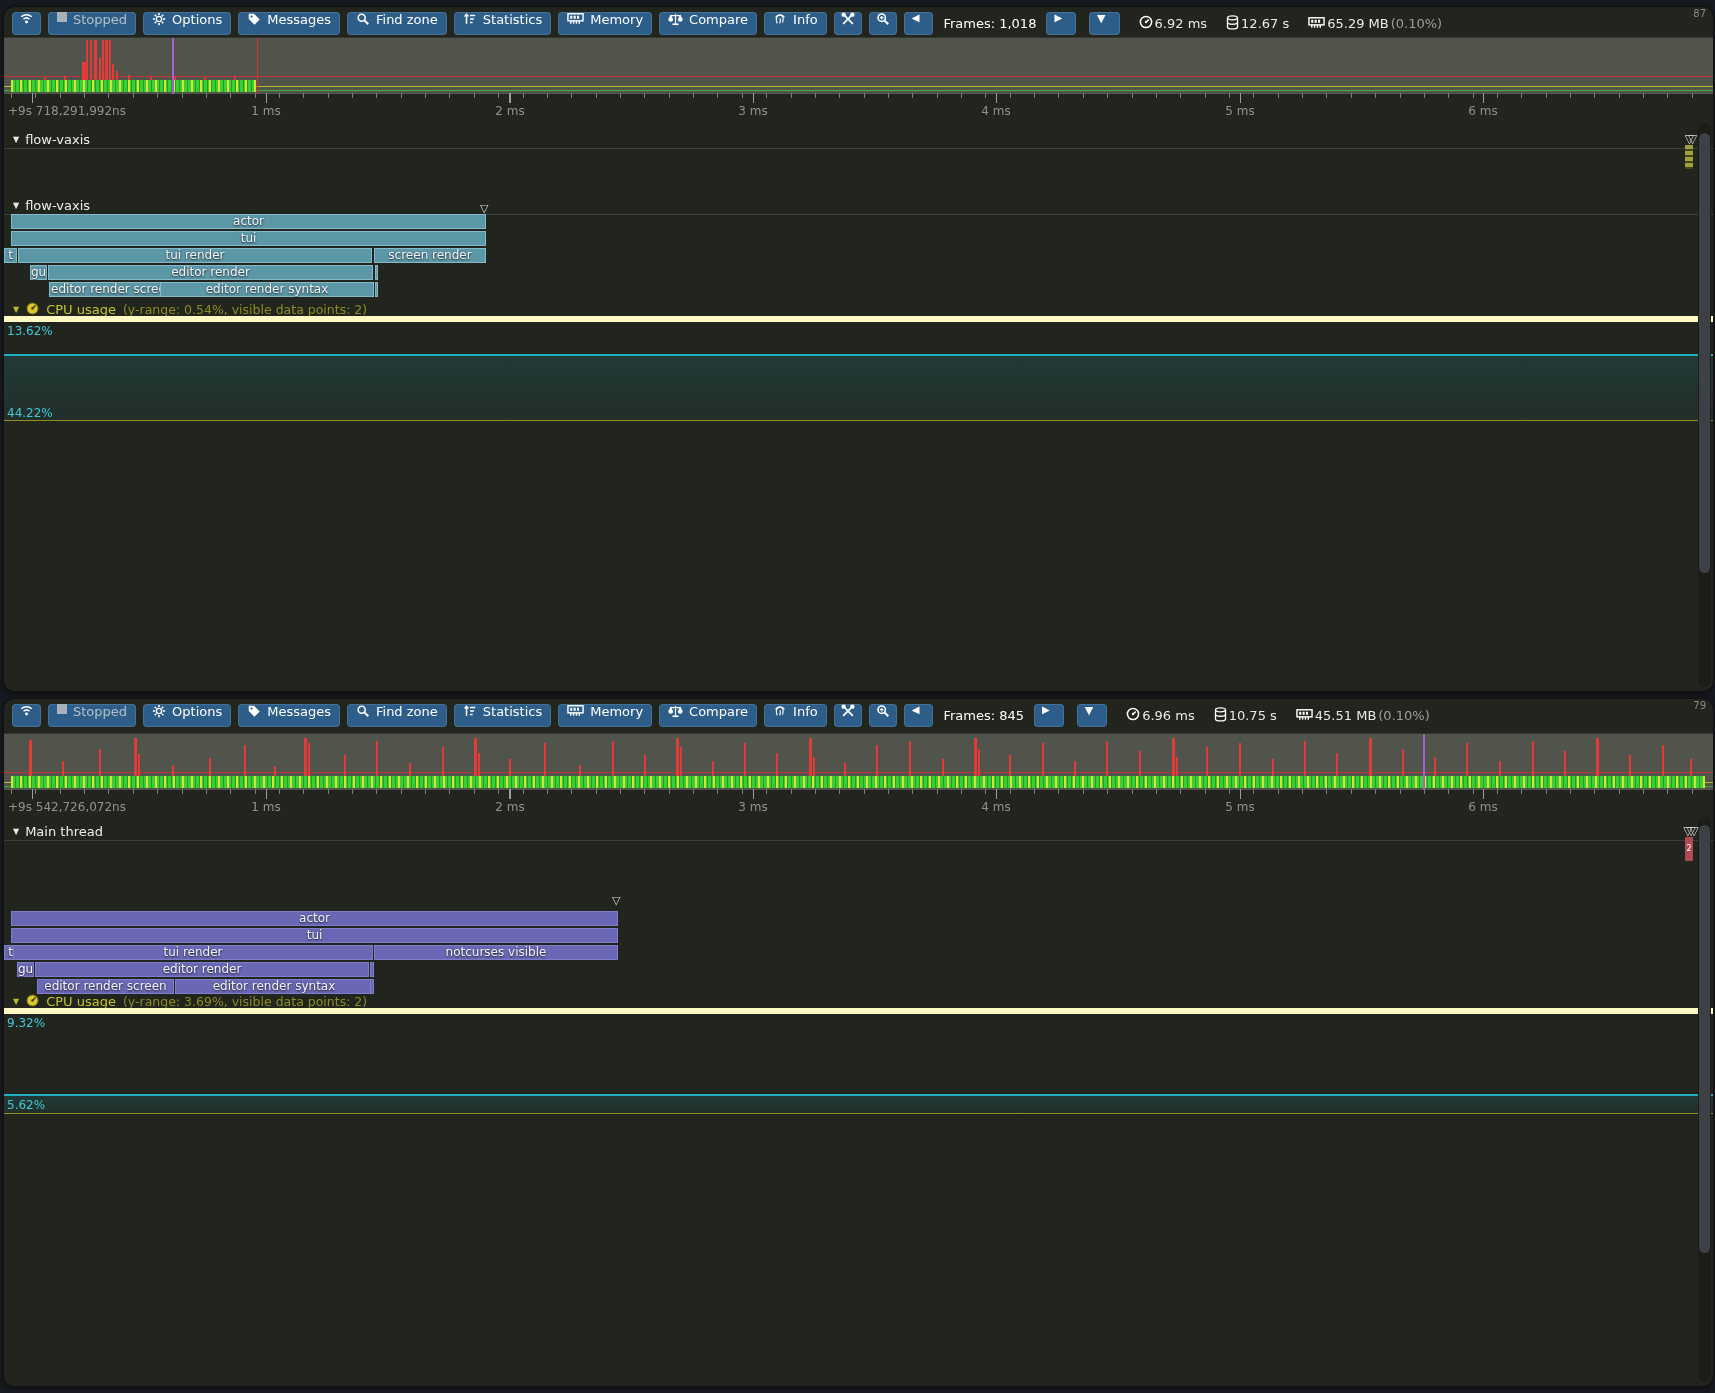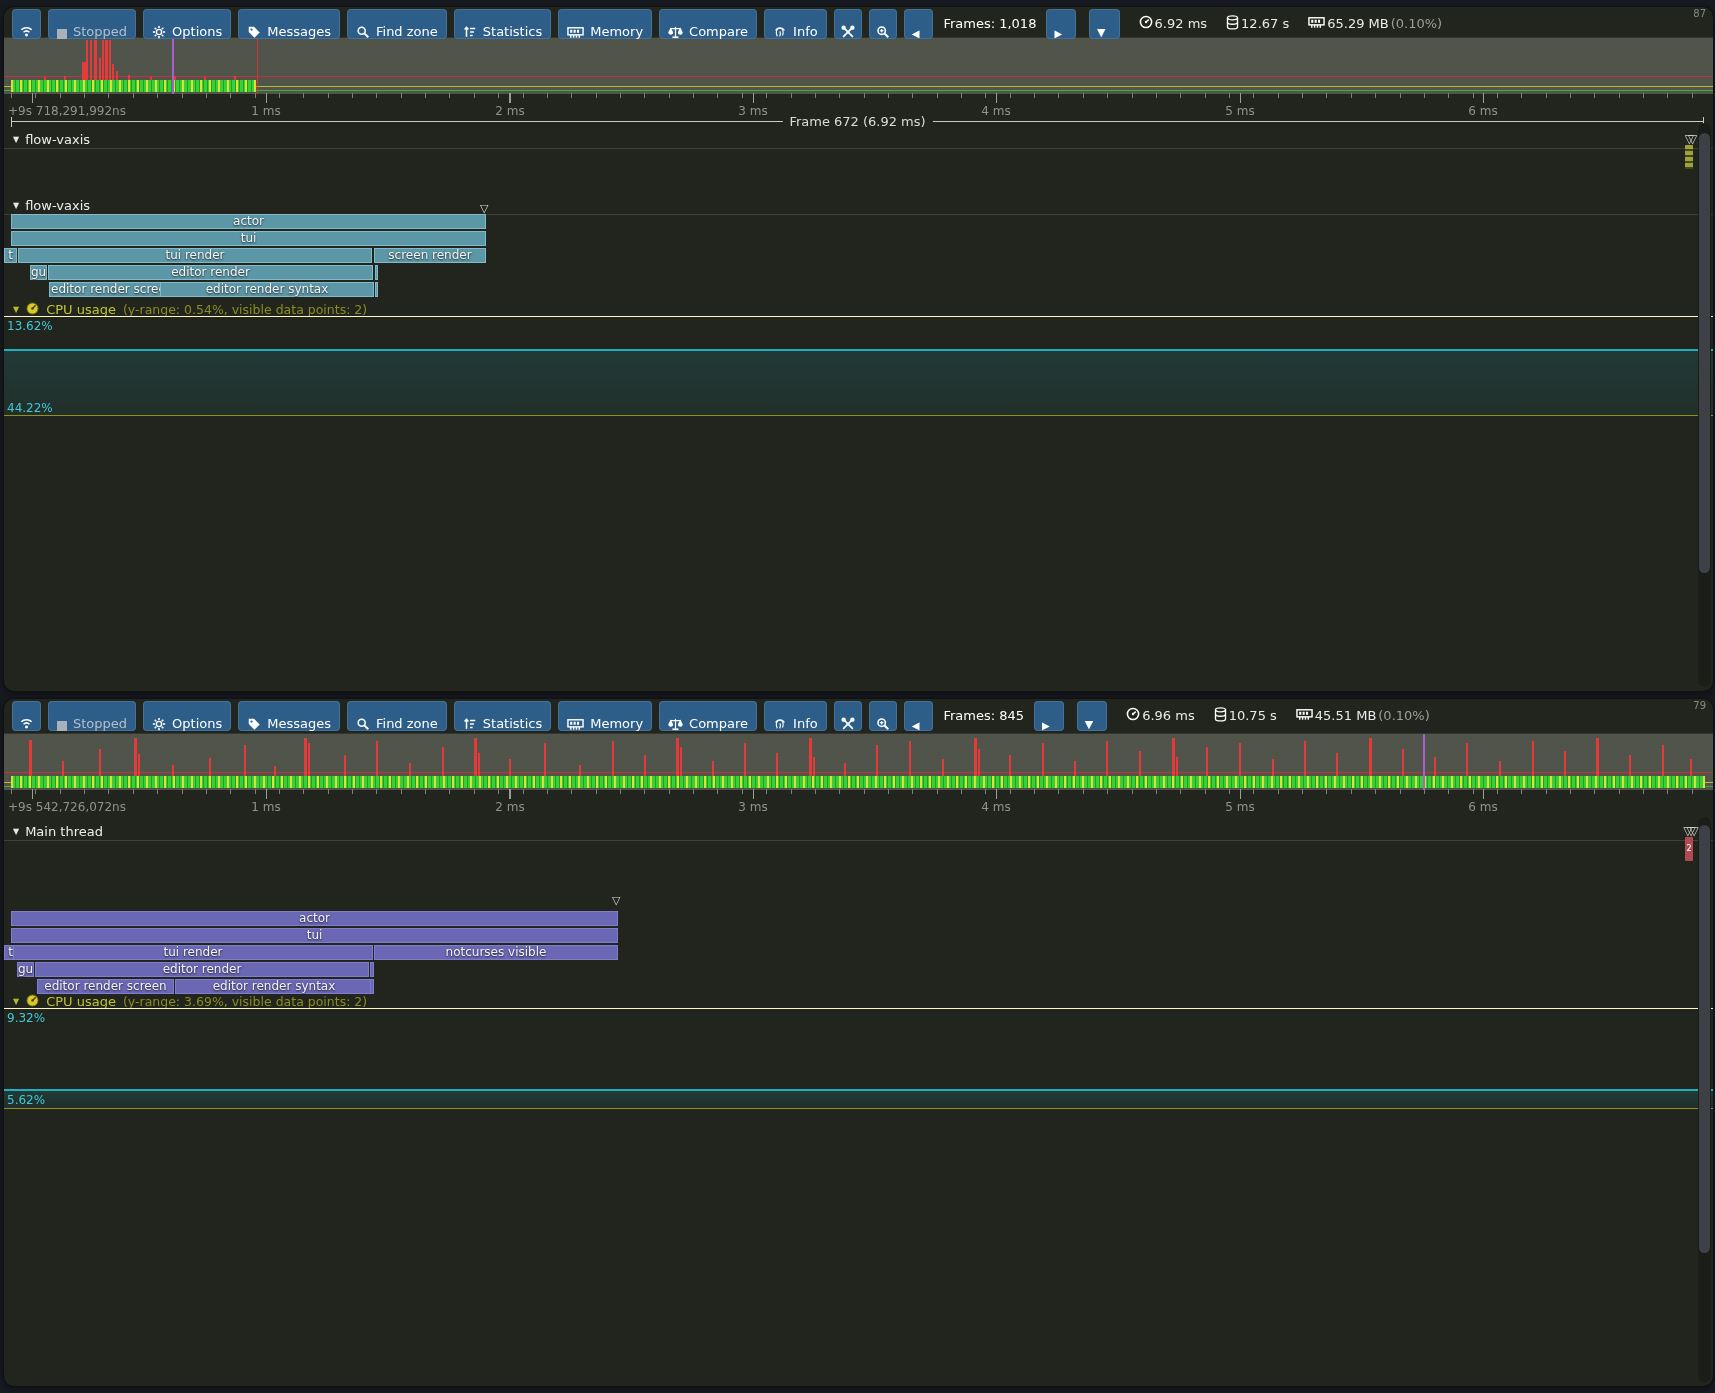--- a/index.html
+++ b/index.html
@@ -17,21 +17,21 @@
       radial-gradient(ellipse 300px 80px at 3% 99%, #253a66 0%, transparent 70%);
   }
   .win{position:absolute;left:4px;width:1709px;background:#22251e;border-radius:10px;
        box-shadow:0 0 0 1px #101210, 0 2px 8px rgba(0,0,0,.55)}
   #w1{top:7px;height:684px}
   #w2{top:699px;height:687px}
   .cornernum{position:absolute;top:1px;right:7px;font-size:10px;color:#878c83}
 
   
   .tb{position:absolute;left:8px;top:3px;height:27px;display:flex;align-items:center;gap:7px;z-index:6}
-  .btn{display:flex;align-items:flex-end;gap:6px;height:30px;padding:0 9px;background:#2d5e89;
+  .btn{display:flex;align-items:flex-start;gap:6px;height:23px;padding:0 9px;background:#2d5e89;
        border-radius:4px;color:#fff;font-size:13px;white-space:nowrap;box-shadow:inset 0 0 0 1px rgba(255,255,255,.12)}
   .btn svg{display:block;flex:none}
   .stoppedb{color:#b6bfc7}
   .icononly{padding:0 7px}
   .navb{padding:0 8px;font-size:10px;color:#fff}
   .i-left::before{content:"◀"}
   .i-right::before{content:"▶"}
   .i-down::before{content:"▼";font-size:11px}
   .tstat{display:flex;align-items:center;gap:2px;color:#e9e9e9;font-size:13px;margin-left:12px}
   .dim{color:#9aa098}
@@ -95,21 +95,21 @@
     overflow:hidden;white-space:nowrap;text-shadow:0 1px 2px rgba(0,0,0,.8)}
   .tz{background:#5c97a7;box-shadow:inset 0 0 0 1px rgba(172,222,234,.5)}
   .pz{background:#6a68b5;box-shadow:inset 0 0 0 1px rgba(152,152,226,.45)}
   .zleft{text-align:left;padding-left:2px}
 
   
   .cpuh{position:absolute;left:0;right:0;top:296px;height:13px;display:flex;align-items:center;gap:7px;
     font-size:13px;color:#c3c32e;line-height:13px}
   .cpuh .tri{margin-left:9px;color:#b9b92c}
   .cpunote{color:#8c8c22;font-size:12.5px}
-  .cpug{position:absolute;left:0;right:0;top:309px;border-top:1px solid #fef9c3;border-bottom:1px solid #8f8f24}
+  .cpug{position:absolute;left:0;right:0;top:309px;border-top:6px solid #fef9c3;border-bottom:1px solid #8f8f24}
   #w1 .cpug{height:98px}
   #w2 .cpug{height:99px}
   .cpufill{position:absolute;left:0;right:0;bottom:0;border-top:2px solid #1fb0c4;
     background:linear-gradient(rgba(31,176,196,.15),rgba(31,176,196,.07))}
   #w1 .cpufill{top:32px}
   #w2 .cpufill{top:80px}
   .cpulab{position:absolute;left:3px;font-size:12px;color:#3fc8d8}
   .cpumax{top:2px}
   #w1 .cpumin{top:84px}
   #w2 .cpumin{top:84px}
@@ -332,26 +332,20 @@
     <div class="rt-maj"></div>
     <span class="rlabel rorigin">+9s 718,291,992ns</span>
     <span class="rlabel rc" style="left:262px">1 ms</span>
     <span class="rlabel rc" style="left:506px">2 ms</span>
     <span class="rlabel rc" style="left:749px">3 ms</span>
     <span class="rlabel rc" style="left:992px">4 ms</span>
     <span class="rlabel rc" style="left:1236px">5 ms</span>
     <span class="rlabel rc" style="left:1479px">6 ms</span>
   </div>
 
-  <div class="fline">
-    <div class="ln"></div>
-    <div class="capL"></div>
-    <div class="capR"></div>
-    <span class="fllabel">Frame 672 (6.92 ms)</span>
-  </div>
 
   <div class="thead th1"><span class="tri"></span><span>flow-vaxis</span></div>
   <div class="marks">
     <span class="marktris m2"></span>
     <div class="badge badge1"></div>
   </div>
 
   <div class="thead th2"><span class="tri"></span><span>flow-vaxis</span></div>
   <span class="fmark">▽</span>
 

